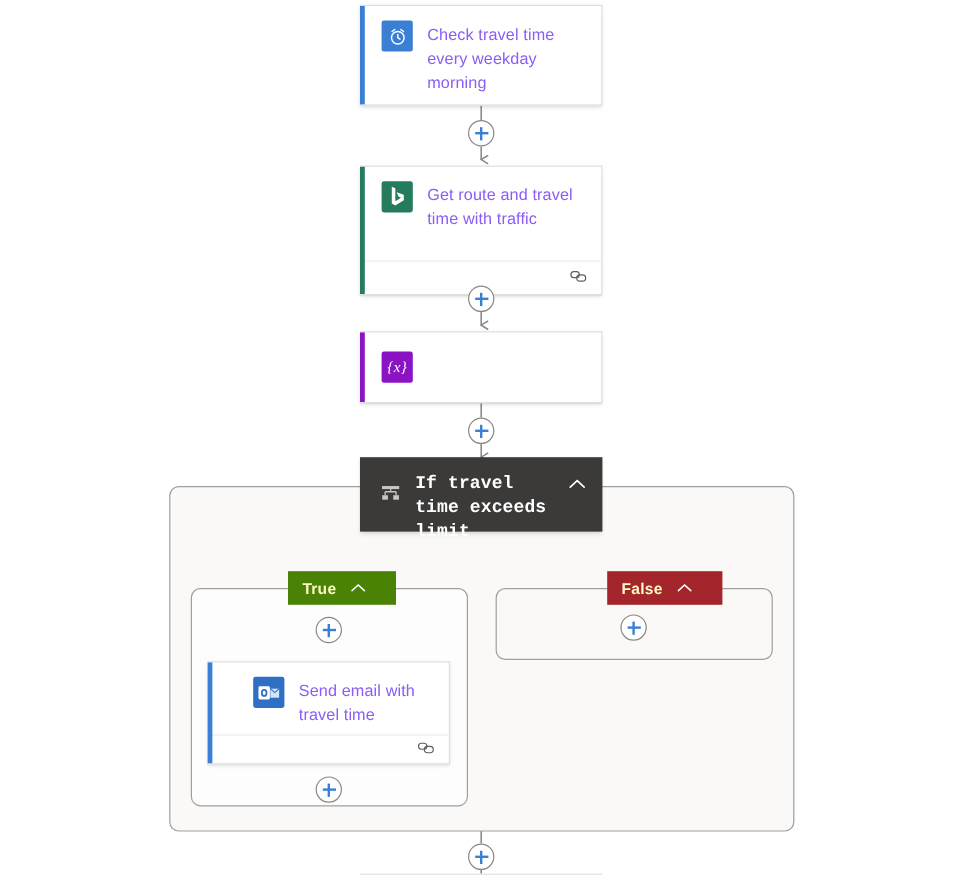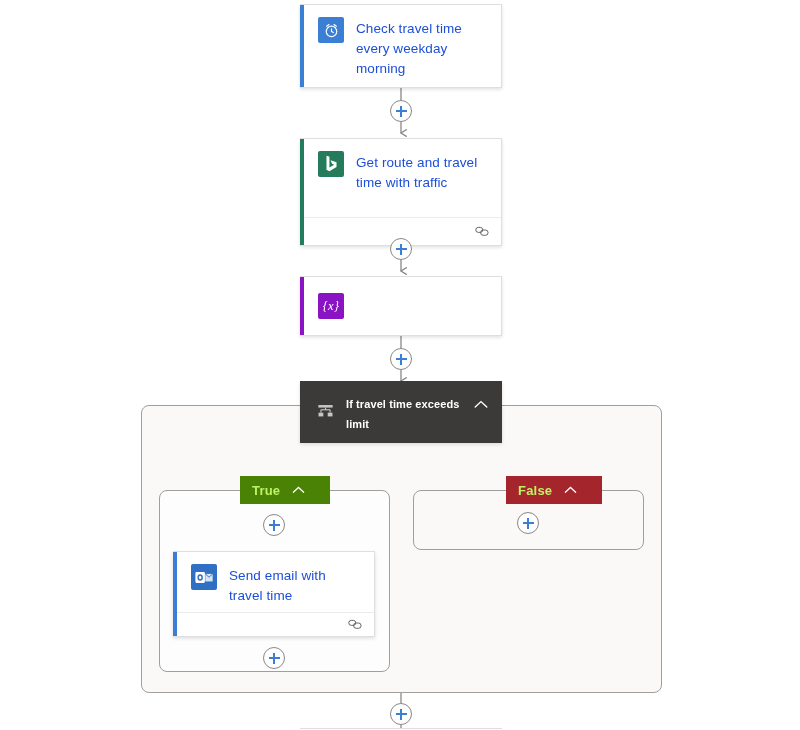--- a/index.html
+++ b/index.html
@@ -39,21 +39,21 @@
   .tile{
     width:26px;height:26px;flex:0 0 26px;
     border-radius:2px;
     display:flex;align-items:center;justify-content:center;
     color:#fff;
   }
   .tile svg{display:block;}
   .card-title{
     font-size:13.5px;
     line-height:20px;
-    color:#1d4ed8;
+    color:#8b5cf6;
     font-weight:400;
     padding-top:2px;
     letter-spacing:.1px;
   }
   .card-foot{
     border-top:1px solid #edebe9;
     height:27px;
     display:flex;align-items:center;justify-content:flex-end;
     padding-right:12px;
   }
@@ -82,22 +82,22 @@
     color:#ffffff;
     box-sizing:border-box;
     display:flex;align-items:flex-start;
     padding:12px 12px 12px 14px;
     gap:10px;
     box-shadow:0 1.6px 3.6px rgba(0,0,0,.13), 0 .3px .9px rgba(0,0,0,.10);
     z-index:6;
   }
   .cond-icon{flex:0 0 22px;width:22px;height:26px;display:flex;align-items:center;justify-content:center;padding-top:6px;}
   .cond-title{
-    font-size:11px;line-height:20px;font-weight:700;color:#ffffff;
-    flex:1;padding-top:1px;letter-spacing:.1px;
+    font-size:15px;line-height:20px;font-weight:700;color:#ffffff;
+    flex:1;padding-top:1px;letter-spacing:.1px;font-family:Liberation Mono, monospace;
   }
   .chev{flex:0 0 16px;padding-top:2px;}
 
   
   .scope{
     position:absolute;
     background:#faf9f8;
     border:1px solid #a19f9d;
     border-radius:8px;
     box-sizing:border-box;
@@ -111,21 +111,21 @@
   .branch-box.true{background:#fdfdfd;}
   .branch-box.false{background:#faf9f8;}
 
   
   .pill{
     position:absolute;
     height:28px;
     display:flex;align-items:center;
     padding:0 10px 0 12px;
     gap:12px;
-    color:#bef264;
+    color:#fef9c3;
     font-size:13px;font-weight:700;
     z-index:7;
     letter-spacing:.2px;
   }
   .pill.true{background:#498205;}
   .pill.false{background:#a4262c;}
   .pill .chev{padding-top:0;display:flex;align-items:center;}
 
   
   .cut-card{
@@ -251,21 +251,21 @@
     <span>False</span>
     <span class="chev">
       <svg width="13" height="8" viewBox="0 0 14 9" fill="none" stroke="#ffffff" stroke-width="1.4" stroke-linecap="round">
         <path d="M1.2 7 L7 1.6 L12.8 7"></path>
       </svg>
     </span>
   </div>
 
   <div class="card" style="left:173px;top:551px;width:202px;height:86px;">
     <div class="accent" style="background:#3b7fd4;"></div>
-    <div class="card-main" style="padding-bottom:6px;">
+    <div class="card-main" style="padding-bottom:6px;margin-left:20px;">
       <div class="tile" style="background:#2f6fc4;">
         <svg width="18" height="15" viewBox="0 0 22 18" xmlns="http://www.w3.org/2000/svg">
           <rect x="0.5" y="2.2" width="11.6" height="13.4" rx="1.4" fill="#ffffff"></rect>
           <ellipse cx="6.3" cy="8.9" rx="3.3" ry="4.0" fill="#2f6fc4"></ellipse>
           <ellipse cx="6.3" cy="8.9" rx="1.5" ry="2.1" fill="#ffffff"></ellipse>
           <rect x="12.6" y="4.6" width="9" height="9.2" fill="#d6e4f7"></rect>
           <path d="M12.6 4.6 L17.1 8.6 L21.6 4.6" fill="none" stroke="#2f6fc4" stroke-width="1.1"></path>
         </svg>
       </div>
       <div class="card-title">Send email with travel time</div>

